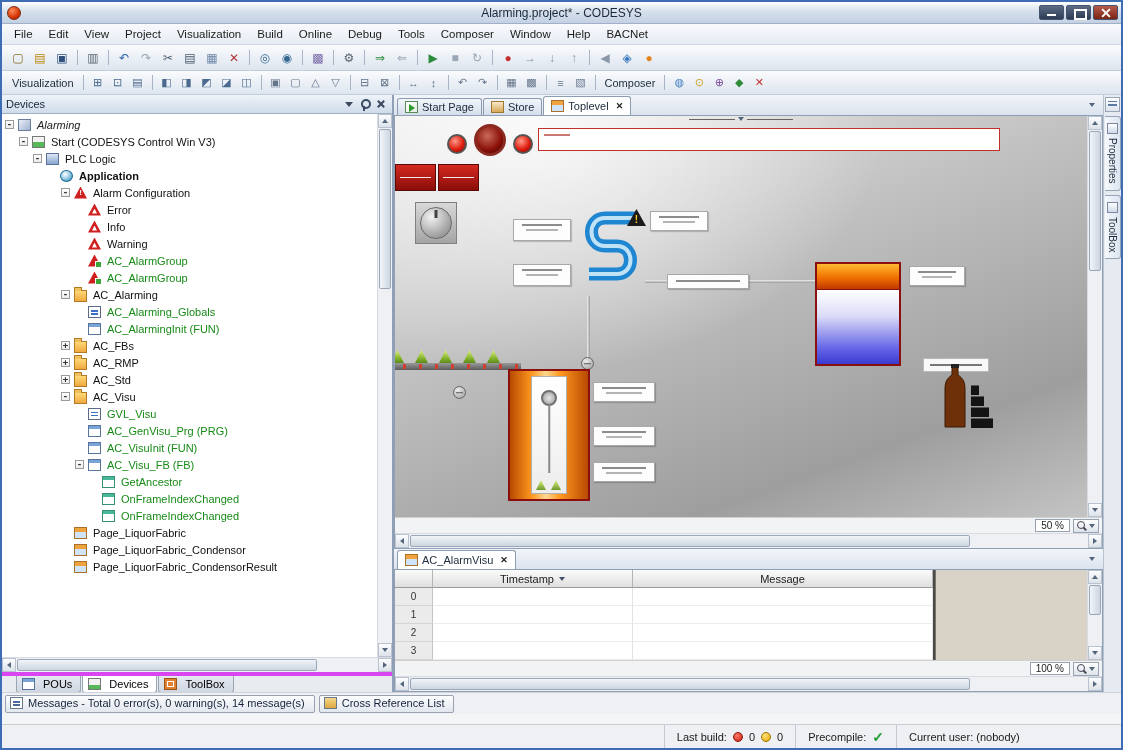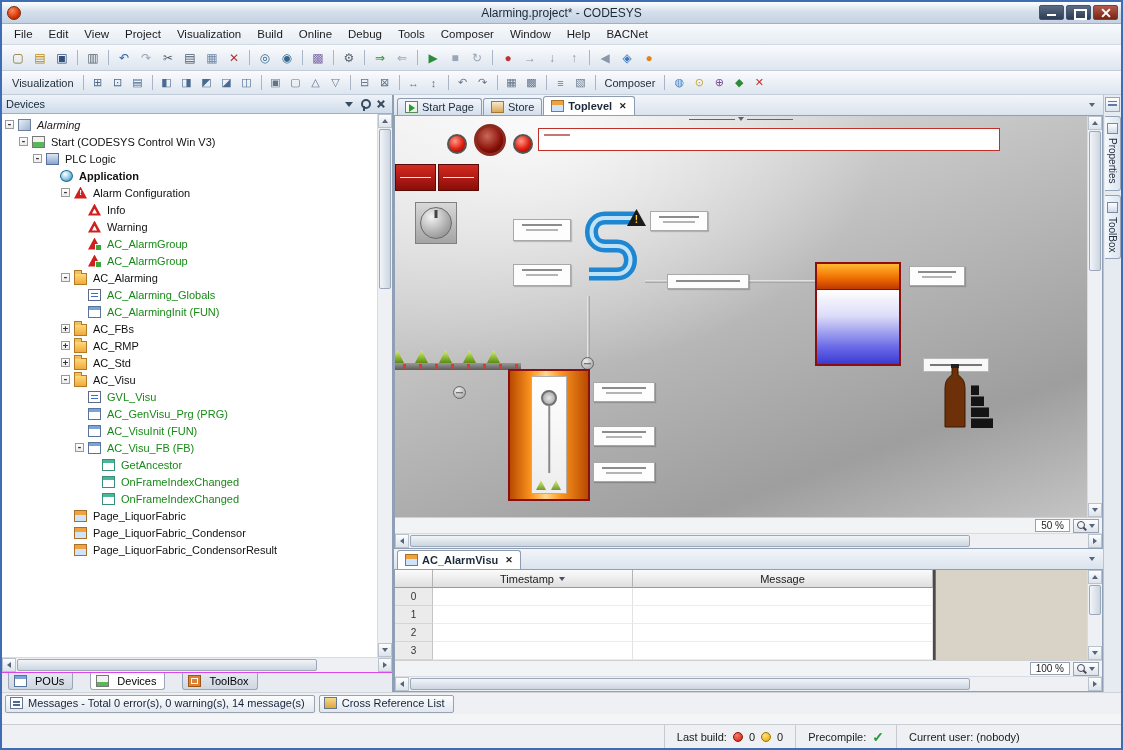--- a/index.html
+++ b/index.html
@@ -80,30 +80,30 @@
 .vthumb{margin:1px;background:linear-gradient(90deg,#f2f5f9,#ccd5e0);border:1px solid #9aa8ba;border-radius:2px;flex:none}
 .hthumb{margin:1px;background:linear-gradient(#f2f5f9,#ccd5e0);border:1px solid #9aa8ba;border-radius:2px;flex:none}
 .grow{flex:1}
 .arr{width:0;height:0;border:3px solid transparent;display:inline-block}
 .arr.up{border-bottom:4px solid #54657c;border-top:none}
 .arr.dn{border-top:4px solid #54657c;border-bottom:none}
 .arr.lt{border-right:4px solid #54657c;border-left:none}
 .arr.rt{border-left:4px solid #54657c;border-right:none}
 
 
-.devtabs{height:20px;flex:none;display:flex;align-items:flex-start;background:#e8ebef;border-top:1px solid #d946ef;padding-left:6px;gap:17px}
+.devtabs{height:20px;flex:none;display:flex;align-items:flex-start;background:#e8ebef;border-top:4px solid #d946ef;padding-left:14px;gap:1px}
 .btab{display:inline-flex;align-items:center;gap:4px;font-size:11px;padding:1px 8px 2px 5px;border:1px solid #9aa6b4;border-top:none;border-radius:0 0 3px 3px;background:linear-gradient(#e4e9f0,#cfd7e2);height:17px}
 .btab.active{background:#fff}
 
 
 .editor{flex:1;min-width:0;display:flex;flex-direction:column;background:#e8ecf2}
 .edittabs{height:21px;flex:none;display:flex;align-items:flex-end;background:linear-gradient(#f2f5f9,#dbe3ee);border-bottom:1px solid #8fa0b6;padding:0 3px}
 .etabs{display:flex;align-items:flex-end;height:100%}
 .etab{display:inline-flex;align-items:center;gap:4px;font-size:11px;height:17px;padding:0 7px;margin-right:1px;border:1px solid #8d9cb0;border-bottom:none;border-radius:3px 3px 0 0;background:linear-gradient(#f2f6fb,#d4deeb);color:#1c2a3a}
-.etab.active{background:#fff;font-weight:bold;height:19px}
+.etab.active{background:#fff;font-weight:normal;height:19px}
 .tclose{margin-left:3px;font-size:9px;font-weight:bold;color:#222}
 .tclose::after{content:"✕"}
 .tabddl{margin-left:auto;align-self:center;width:16px;height:14px;display:flex;align-items:center;justify-content:center}
 .tico{width:13px;height:12px;display:inline-block;border:1px solid #888;flex:none;position:relative}
 .tico.start{background:linear-gradient(135deg,#fff,#e2ecE2);border-color:#5a8a5a}
 .tico.start::after{content:"";position:absolute;left:3px;top:2px;border-left:6px solid #2a9a2a;border-top:4px solid transparent;border-bottom:4px solid transparent}
 .tico.store{background:linear-gradient(#f8e8c8,#d8a858);border-color:#a07830}
 .tico.visu{background:linear-gradient(180deg,#f0a23c 0 4px,#cfe4fa 4px);border-color:#a8702a}
 
 
@@ -342,20 +342,25 @@
             </div>
             <div class="trow" style="padding-left: 45px;">
               <span class="exp hid">+</span>
               <span class="ticon i-app"></span>
               <span class="tlab lab-b">Application</span>
             </div>
             <div class="trow" style="padding-left: 59px;">
               <span class="exp">-</span>
               <span class="ticon i-alarmcfg"></span>
               <span class="tlab">Alarm Configuration</span>
+            </div>
+            <div class="trow" style="padding-left: 73px;">
+              <span class="exp hid">+</span>
+              <span class="ticon i-alarm"></span>
+              <span class="tlab">Error</span>
             </div>
             <div class="trow" style="padding-left: 73px;">
               <span class="exp hid">+</span>
               <span class="ticon i-alarm"></span>
               <span class="tlab">Info</span>
             </div>
             <div class="trow" style="padding-left: 73px;">
               <span class="exp hid">+</span>
               <span class="ticon i-alarm"></span>
               <span class="tlab">Warning</span>

